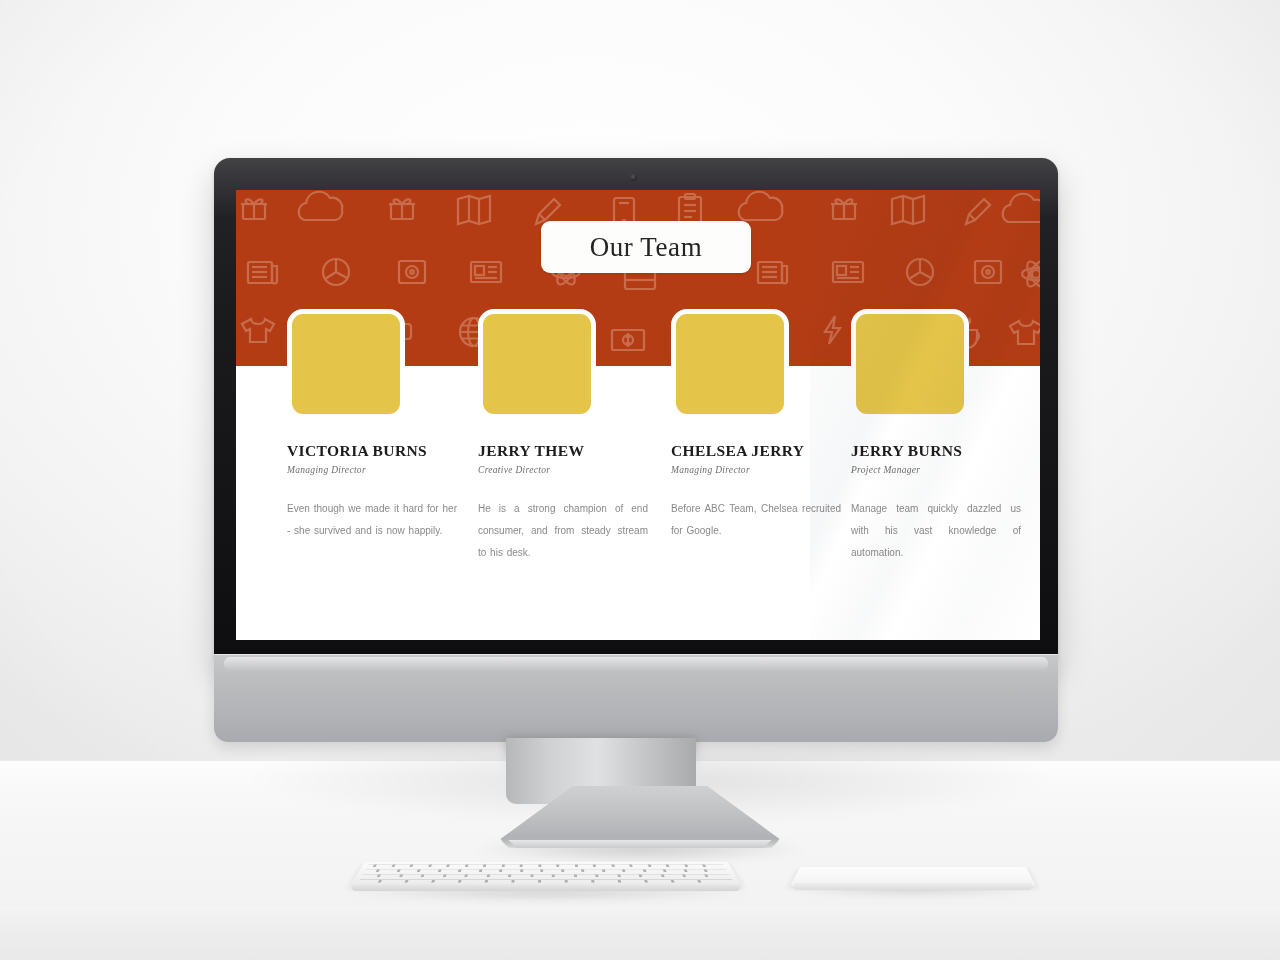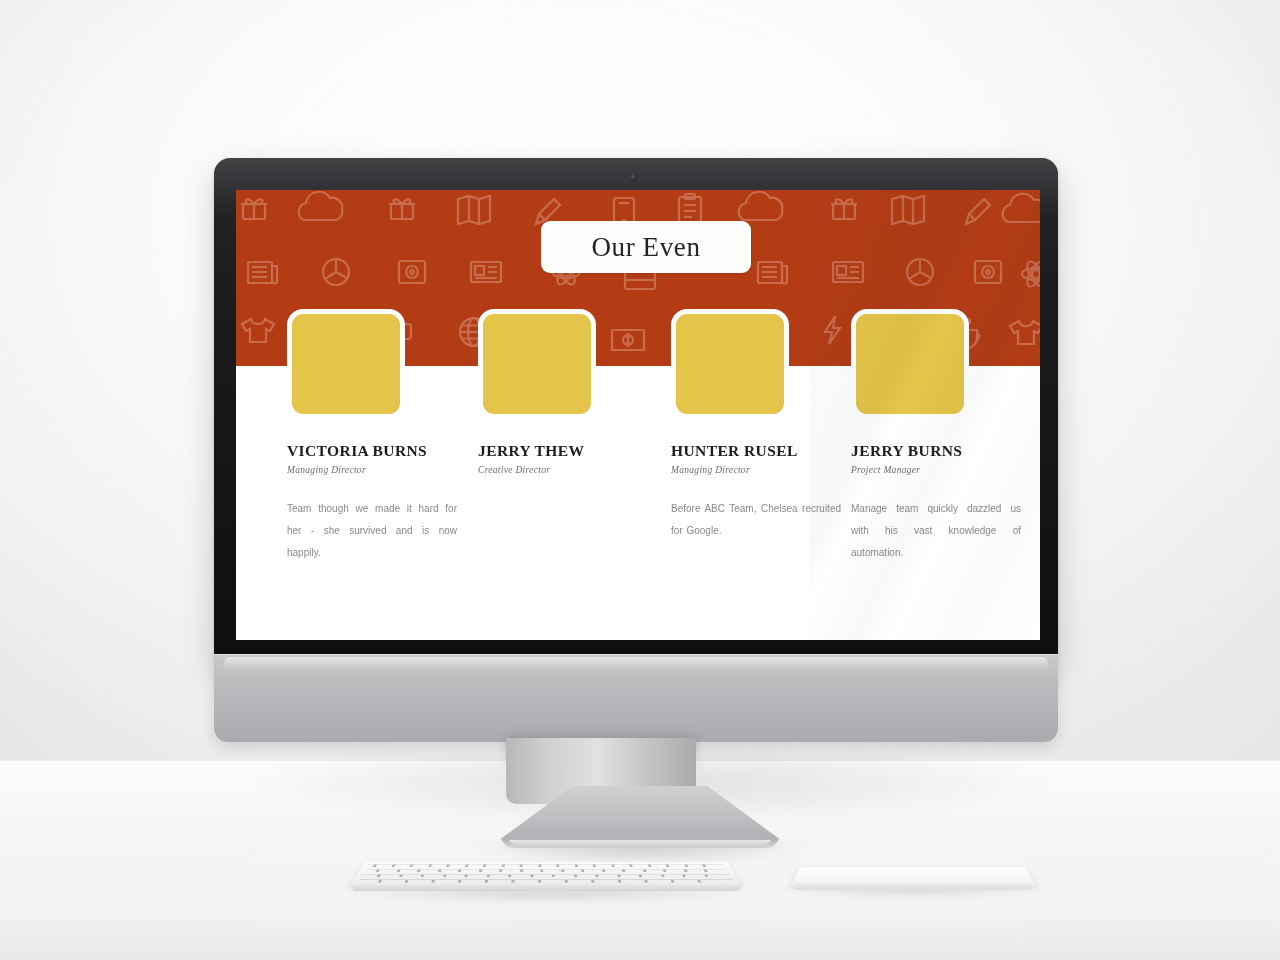--- a/index.html
+++ b/index.html
@@ -445,41 +445,42 @@
               <use href="#ic-phone" x="24" y="250"></use>
               <use href="#ic-compass" x="96" y="250"></use>
               <use href="#ic-books" x="170" y="250"></use>
               <use href="#ic-burger" x="560" y="250"></use>
               <use href="#ic-phone" x="740" y="250"></use>
               <use href="#ic-compass" x="796" y="250"></use>
             </svg>
           </div>
 
           <div id="title-plate">
-            <span class="t">Our Even</span>
+            <span class="t">Our Team</span>
           </div>
 
           <div class="photo p0"></div>
           <div class="photo p1"></div>
           <div class="photo p2"></div>
           <div class="photo p3"></div>
 
           <div class="member m0">
             <div class="nm">VICTORIA BURNS</div>
             <div class="role">Managing Director</div>
-            <div class="bio">Team though we made it hard for her - she survived and is now happily.</div>
+            <div class="bio">Even though we made it hard for her - she survived and is now happily.</div>
           </div>
 
           <div class="member m1">
             <div class="nm">JERRY  THEW</div>
             <div class="role">Creative Director</div>
+            <div class="bio">He is a strong champion of end consumer, and from steady stream to his desk.</div>
           </div>
 
           <div class="member m2">
-            <div class="nm">HUNTER  RUSEL</div>
+            <div class="nm">CHELSEA  JERRY</div>
             <div class="role">Managing Director</div>
             <div class="bio">Before ABC Team, Chelsea recruited for Google.</div>
           </div>
 
           <div class="member m3">
             <div class="nm">JERRY BURNS</div>
             <div class="role">Project Manager</div>
             <div class="bio">Manage team quickly dazzled us with his vast knowledge of automation.</div>
           </div>
 

